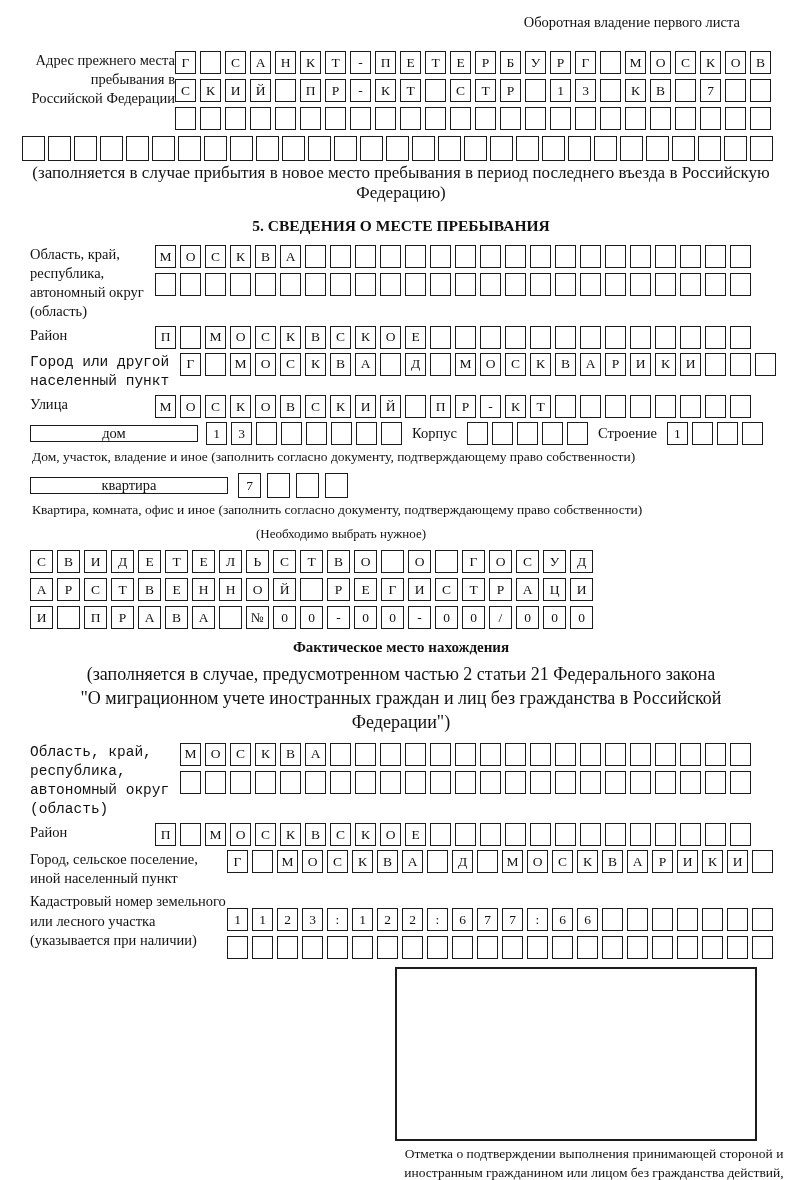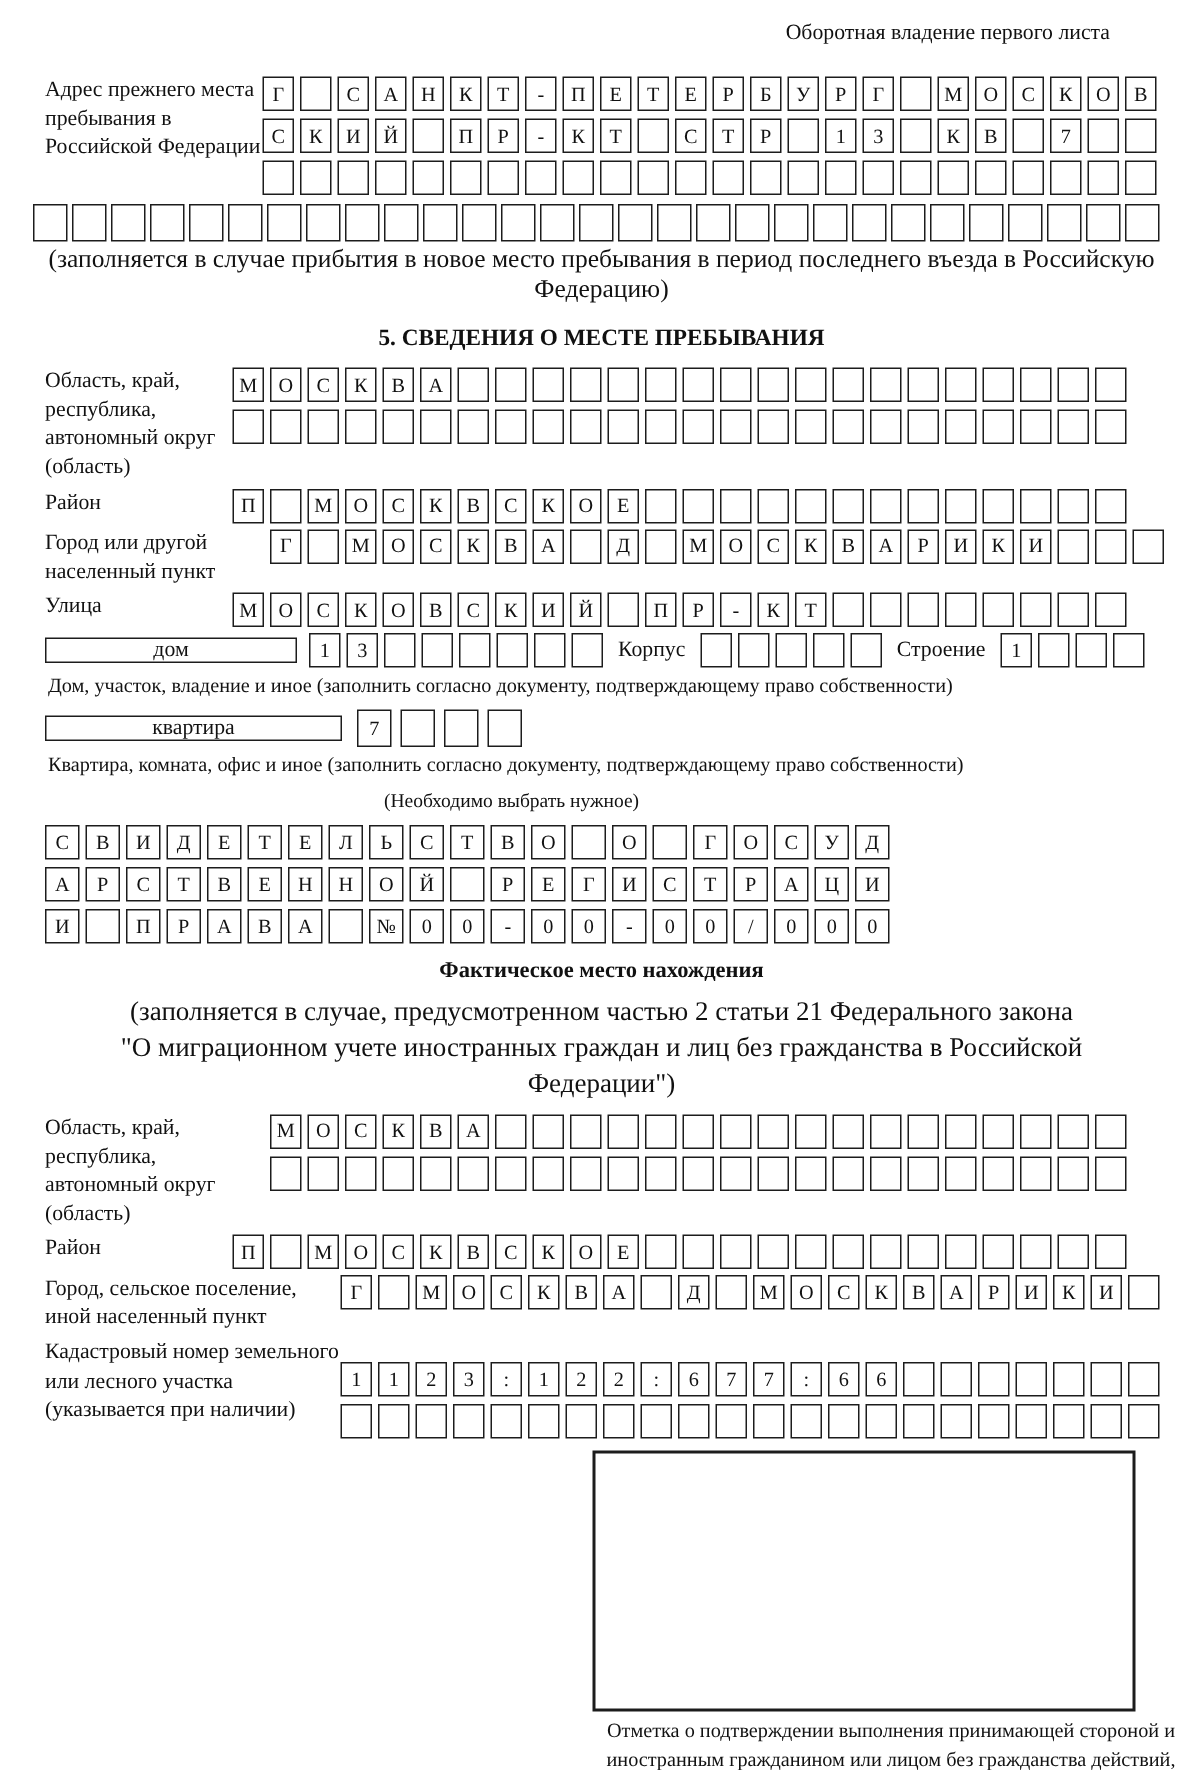--- a/index.html
+++ b/index.html
@@ -5,21 +5,21 @@
   html,body{margin:0;padding:0;background:#fff;}
   body{
     width:800px;height:1180px;
     font-family:"Liberation Serif","DejaVu Serif",serif;
     color:#111;overflow:hidden;
   }
   .page{padding:14px 28px 0 30px;box-sizing:border-box;width:800px;}
   .top-note{text-align:right;font-size:14.5px;padding-right:32px;margin-bottom:20px;}
   .frow{display:flex;align-items:flex-start;margin-bottom:4px;}
   .flabel{font-size:14.5px;line-height:1.32;flex:0 0 auto;}
-  .w145{width:145px;} .w125{width:125px;} .w150{width:150px;} .w185{width:185px;} .w197{width:197px;}
+  .w145{width:145px;text-align:right;} .w125{width:125px;} .w150{width:150px;font-family:Liberation Mono, monospace;} .w185{width:185px;} .w197{width:197px;}
   .rowscol{display:flex;flex-direction:column;gap:5px;flex:1 1 auto;}
   .boxes{display:flex;align-items:center;}
   .cbox{
     flex:0 0 auto;box-sizing:border-box;
     width:21px;height:23px;border:1.5px solid #1c1c1c;margin-right:4px;
     display:flex;align-items:center;justify-content:center;
     font-size:13.5px;line-height:1;background:#fff;
   }
   .cbox:last-child{margin-right:0;}
   .fullrow{margin:6px 0 2px -8px;}

